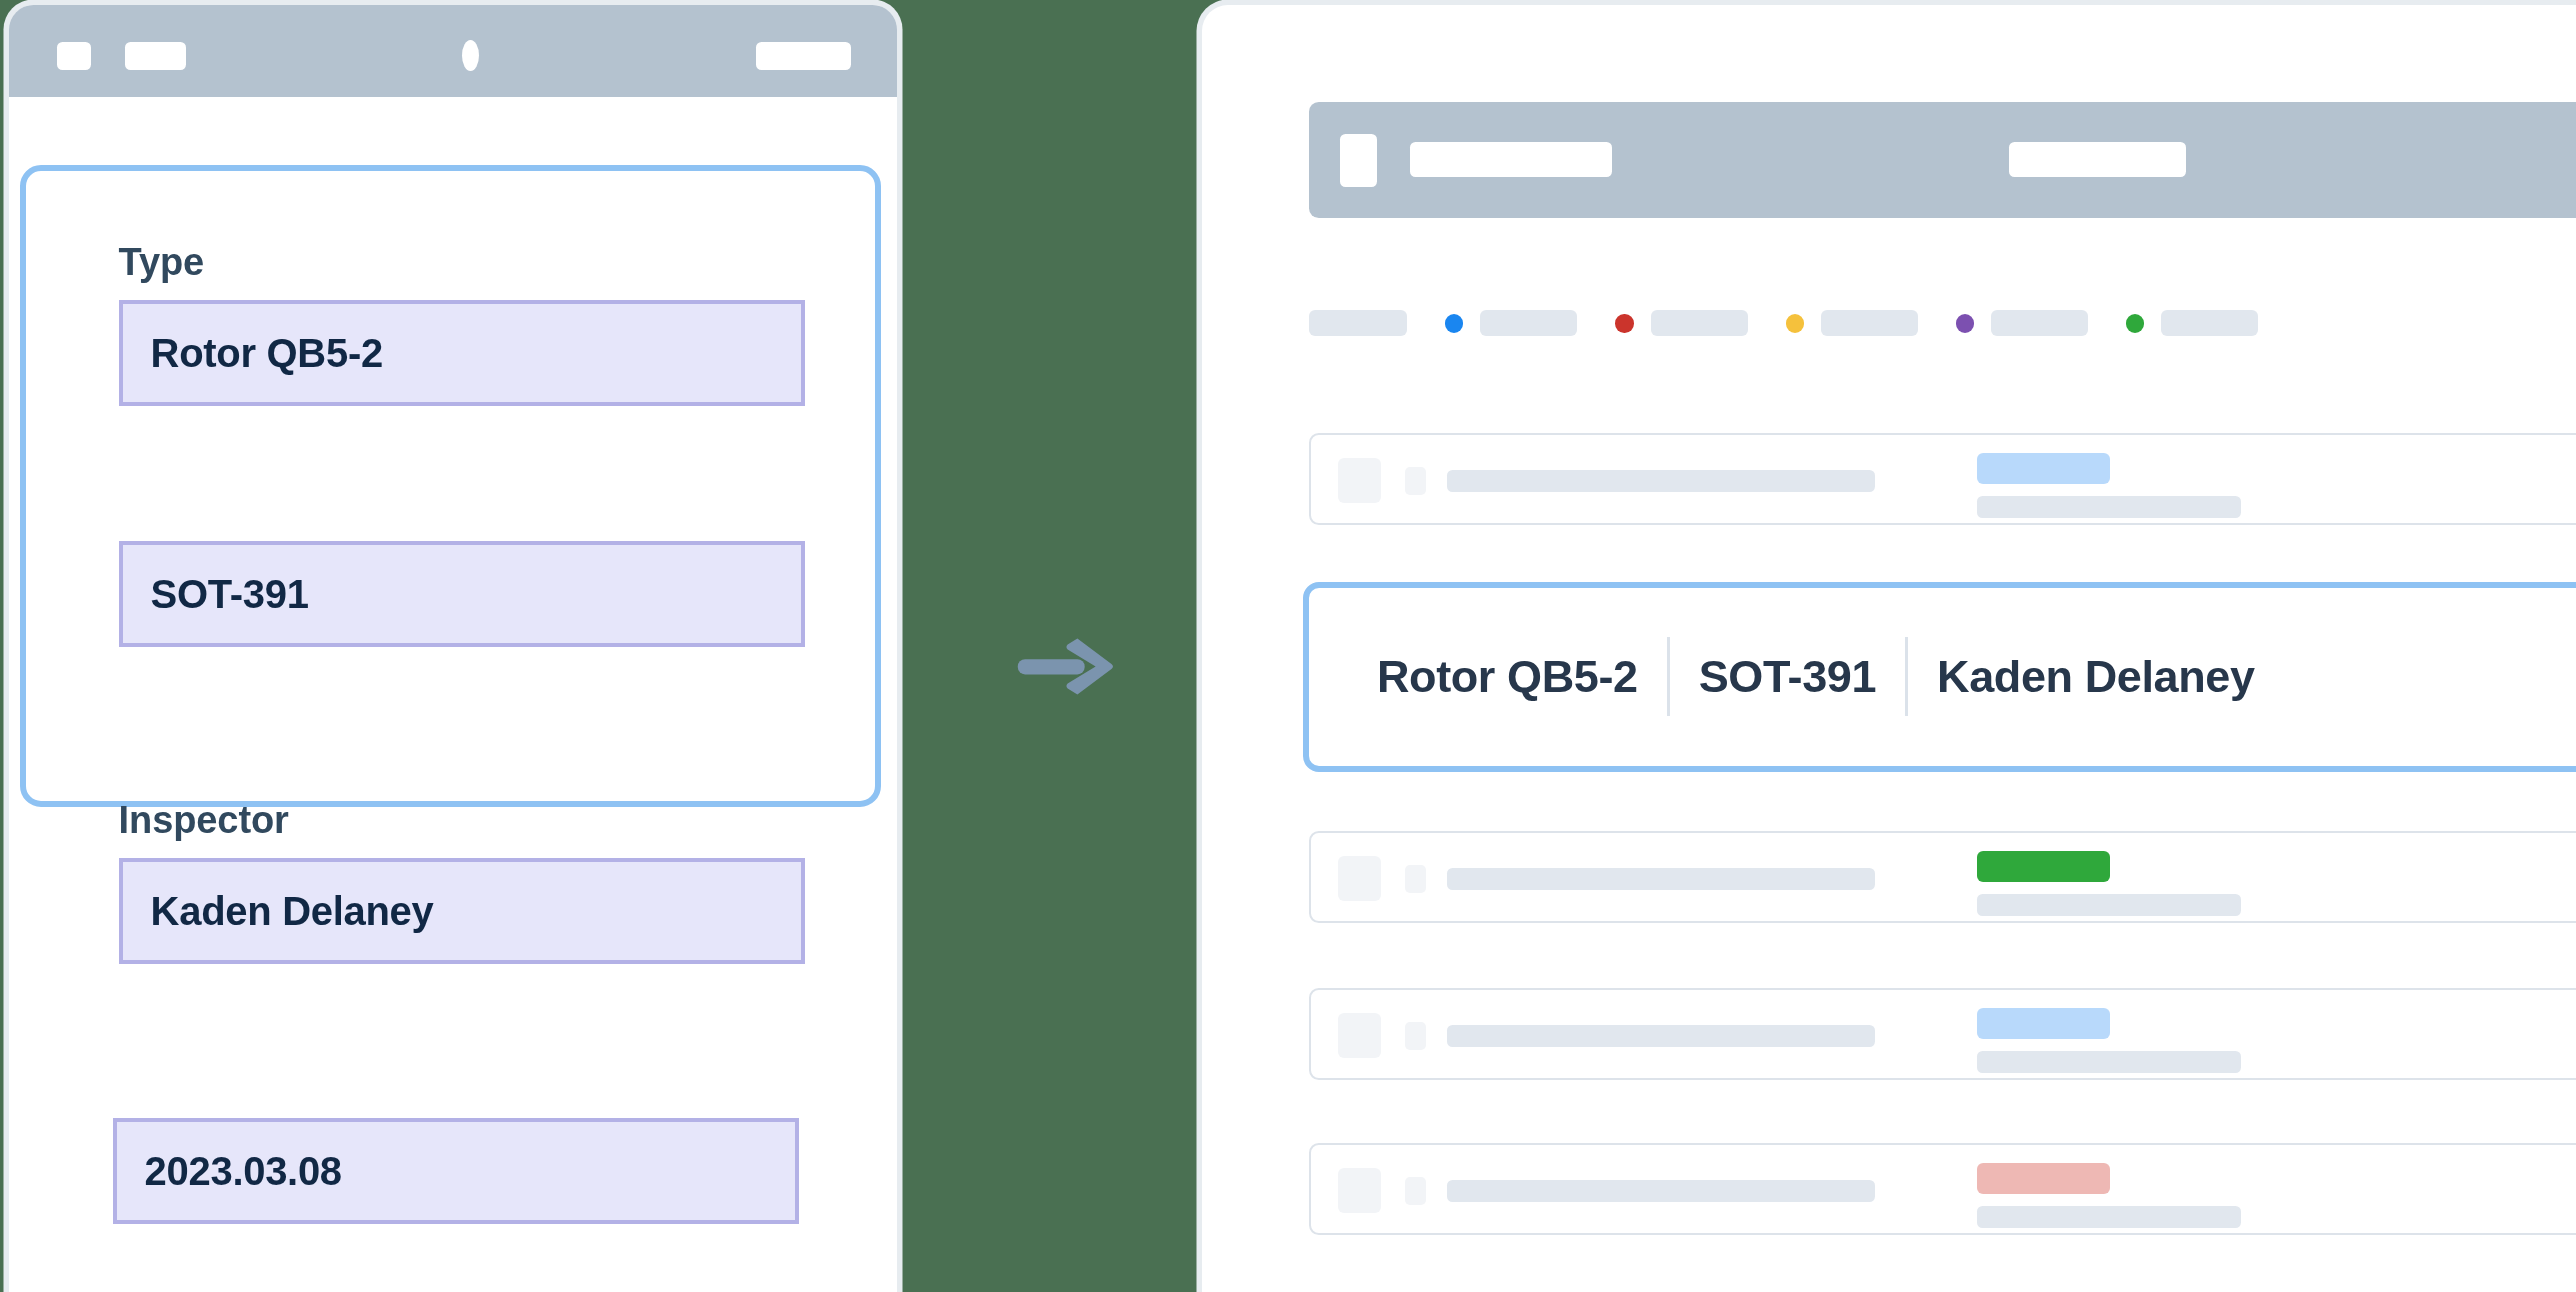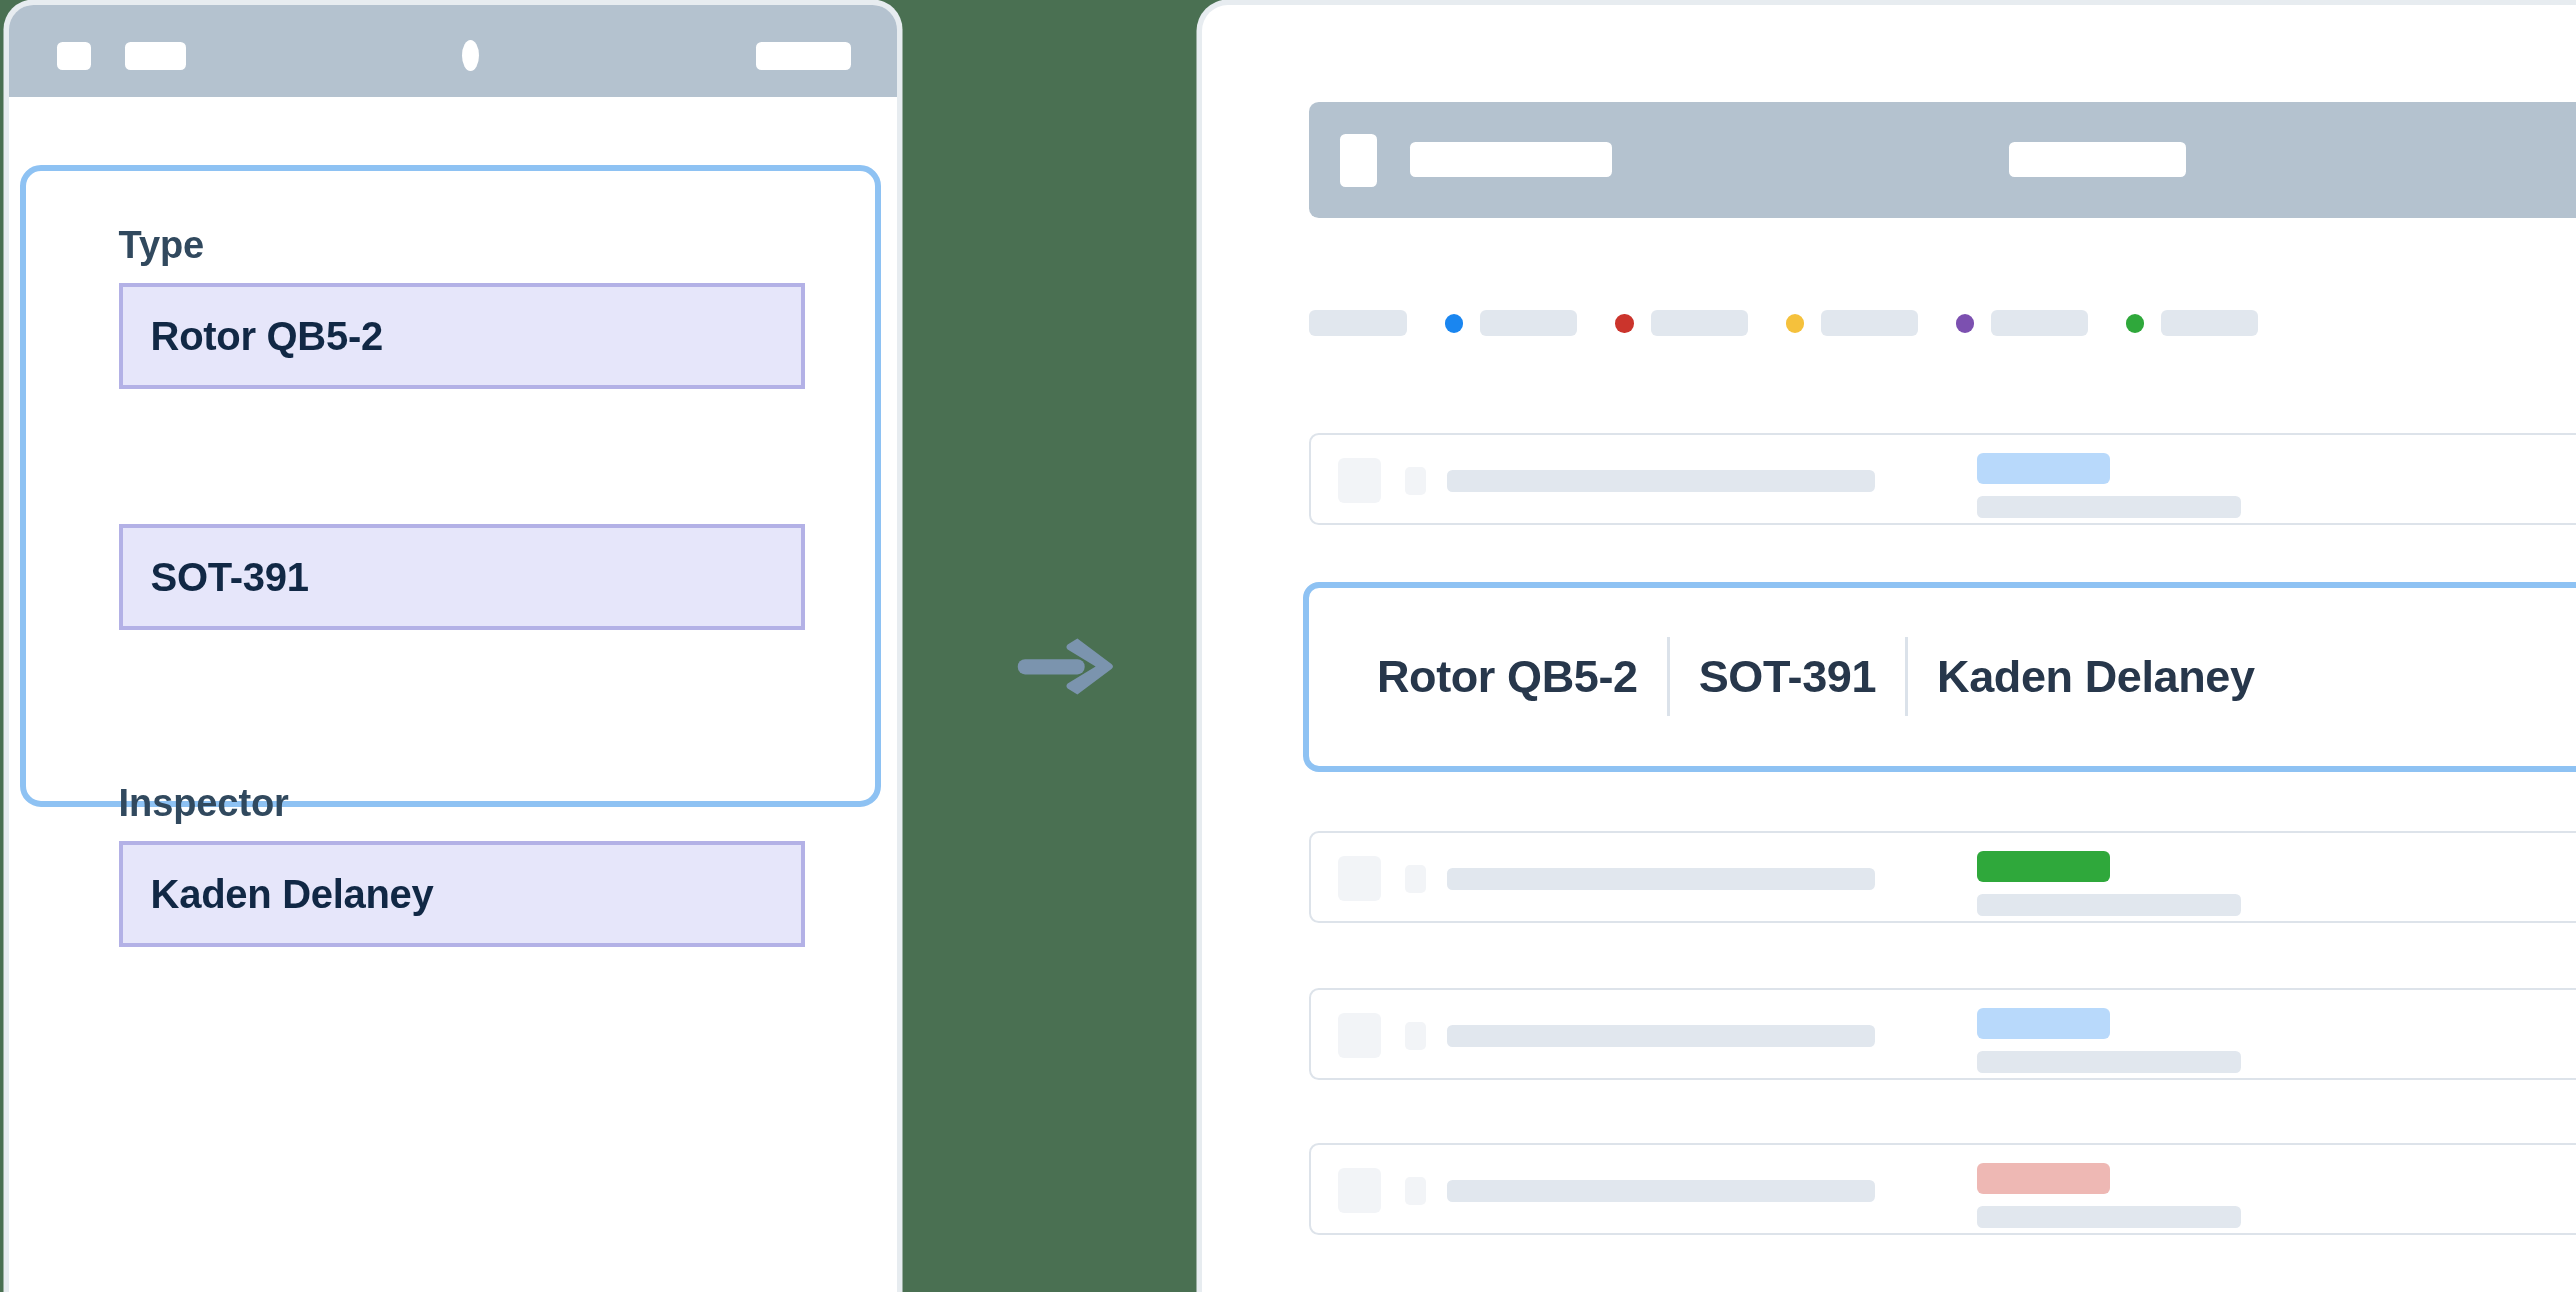--- a/index.html
+++ b/index.html
@@ -63,21 +63,21 @@
     position: absolute;
     left: 11px;
     top: 160px;
     width: 861px;
     height: 642px;
     border: 6.7px solid #8ec2f3;
     border-radius: 21px;
     background: #ffffff;
   }
 
-  .field-block { position: absolute; left: 0; width: 856px; }
+  .field-block { position: absolute; left: 0; width: 856px; margin-top: 17px; }
 
   .field-label {
     font-size: 38px;
     font-weight: 700;
     color: #31495e;
     letter-spacing: -0.1px;
     line-height: 1;
   }
 
   .field-input {
@@ -293,20 +293,23 @@
       <div class="field-block f-inspector">
         <div class="field-label">Inspector</div>
         <div class="field-input">
           <span class="field-value">Kaden Delaney</span>
         </div>
       </div>
 
     </div>
 
     <div class="f-date">
+      <div class="field-input">
+        <span class="field-value">2023.03.08</span>
+      </div>
     </div>
 
   </div>
 
   <div class="arrow-wrap">
     <svg width="110" height="73" viewBox="0 0 180 120" xmlns="http://www.w3.org/2000/svg">
       <g fill="#7b94ae">
         <rect x="14" y="48" width="110" height="25" rx="12"></rect>
         <path d="M96 24 L112 14 L168 56 Q173 60 168 64 L112 106 L96 96 Q92 92 96 88 L142 60 L96 32 Q92 28 96 24 Z"></path>
       </g>

